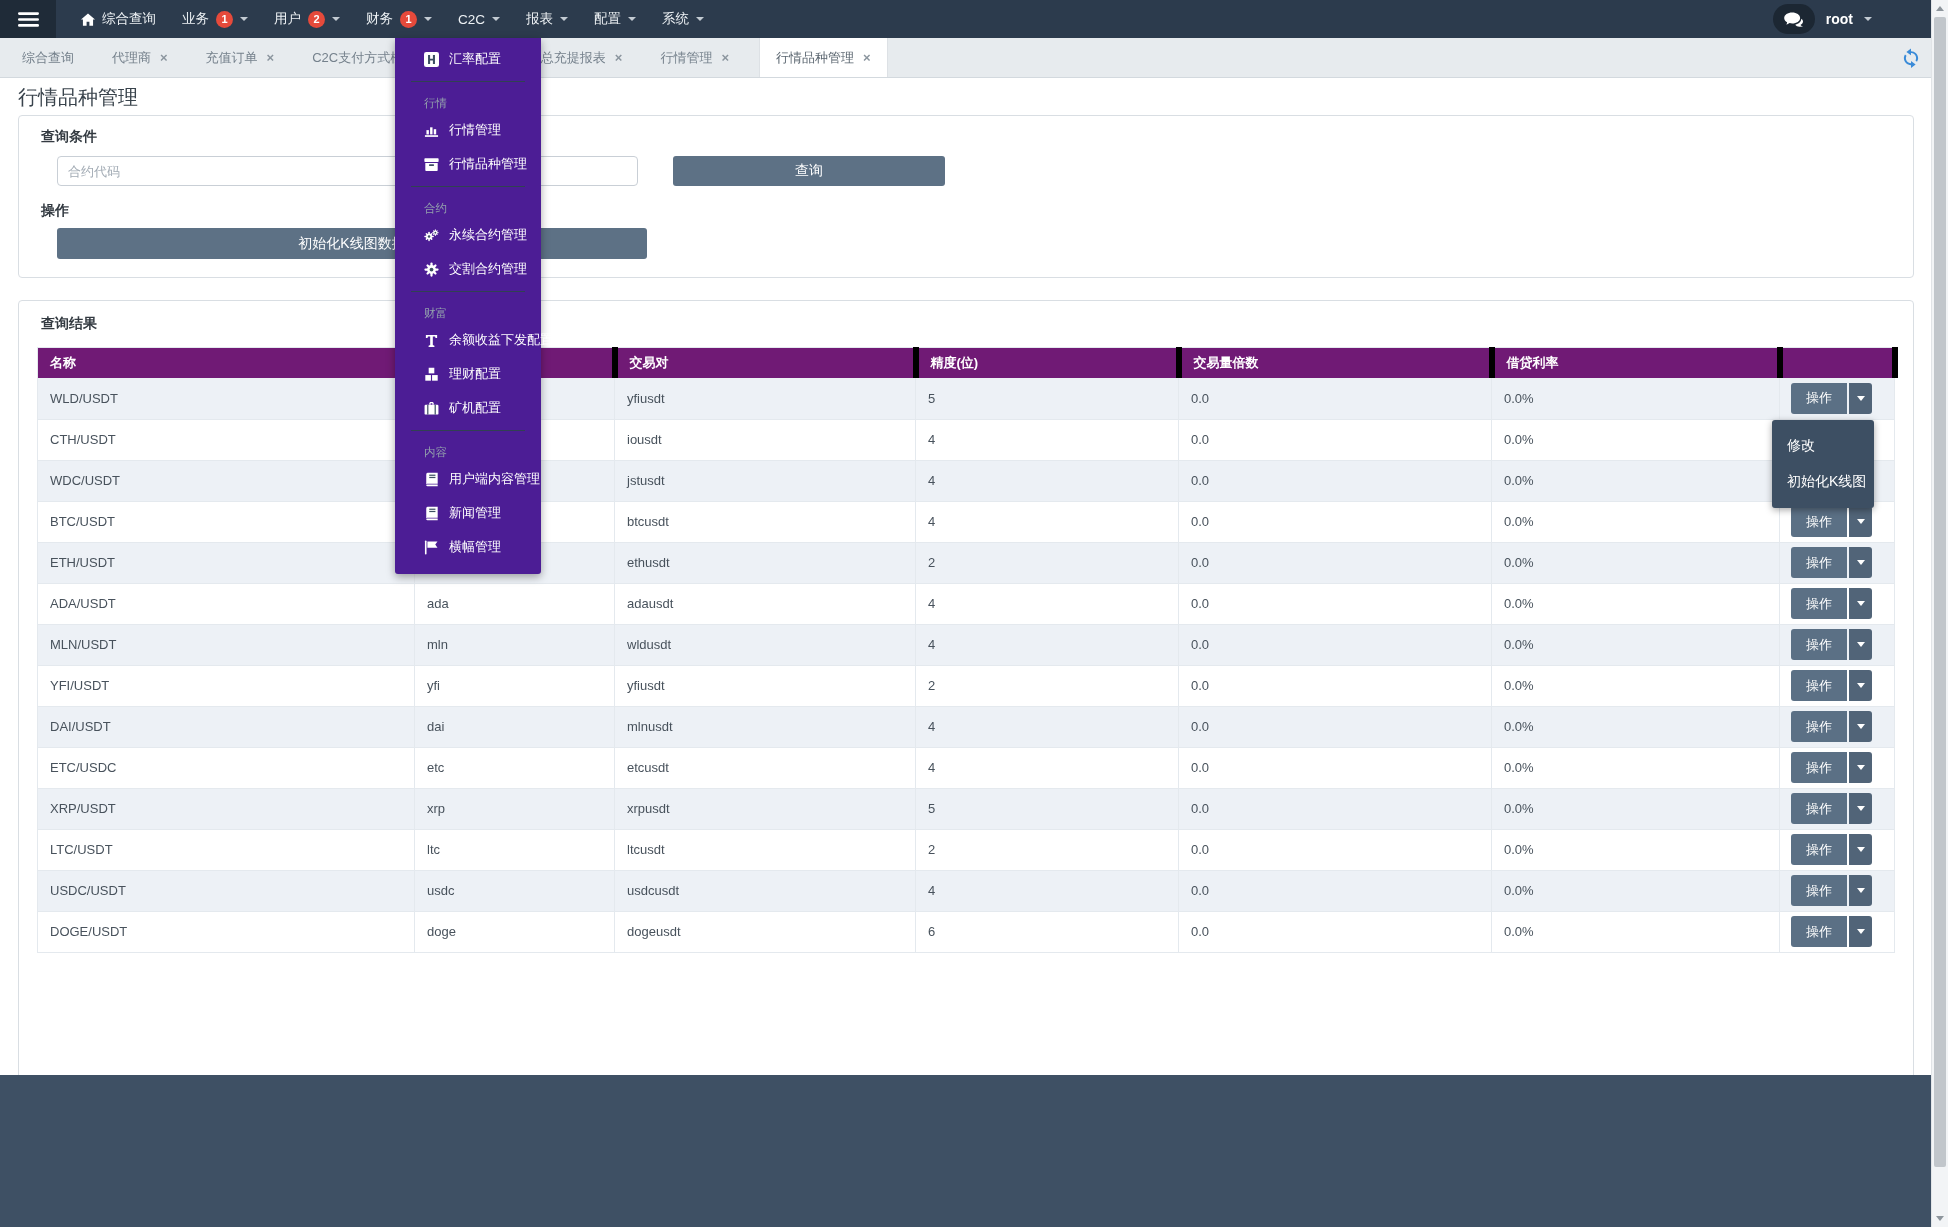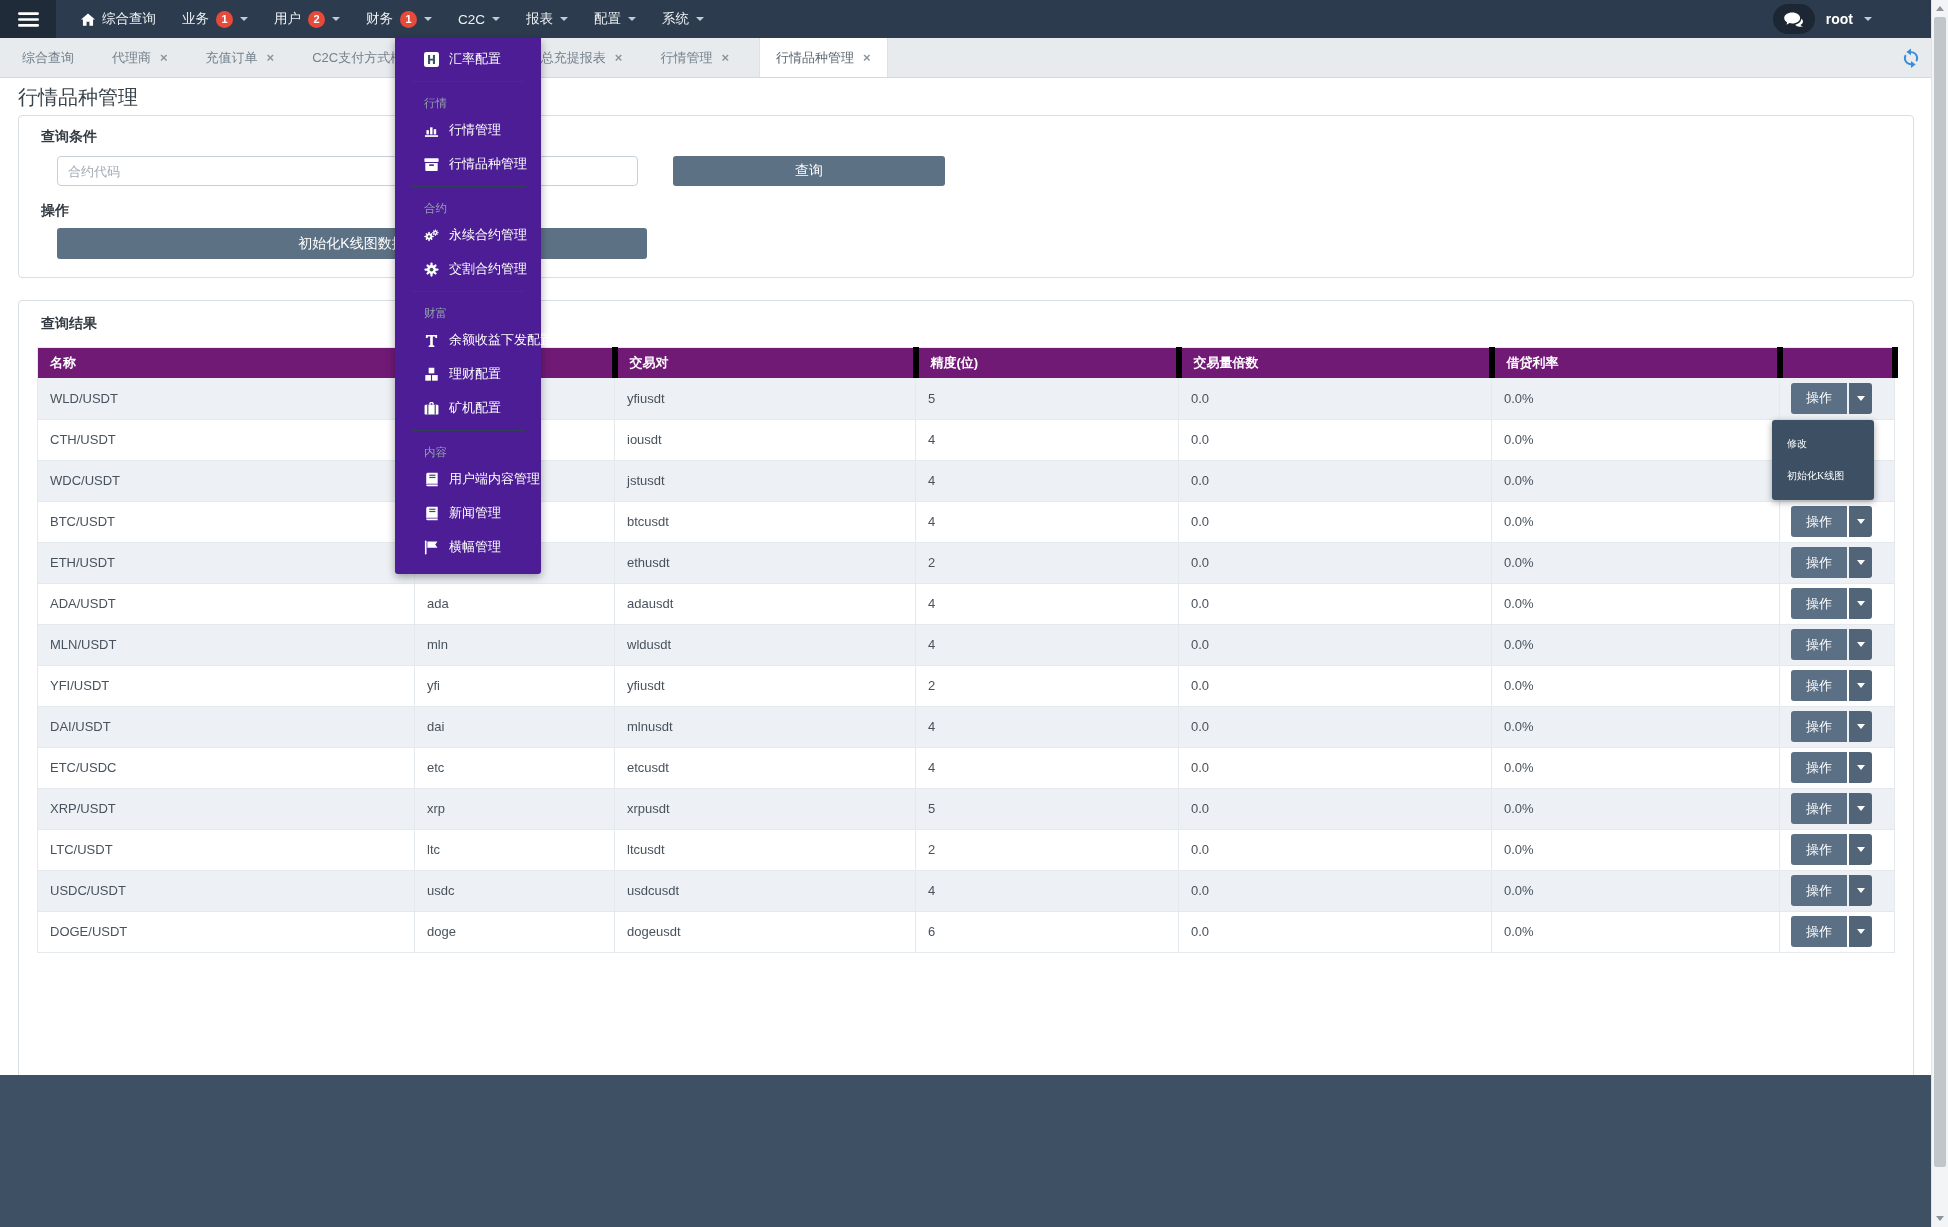--- a/index.html
+++ b/index.html
@@ -61,21 +61,21 @@
   
   .c2c-menu{position:absolute;left:395px;top:38px;width:146px;background:#4c1d95;border-radius:0 0 3px 3px;
             box-shadow:0 3px 9px rgba(0,0,0,.35);padding:4px 16px 10px;z-index:70;box-sizing:border-box;}
   .menu-item{display:flex;align-items:center;gap:10px;padding:8px 13px;color:#fff;font-size:13px;cursor:pointer;white-space:nowrap;}
   .menu-item .icon{width:15px;height:15px;display:inline-flex;color:#fff;flex:none;}
   .menu-header{padding:9px 13px 2px;color:#93a0ac;font-size:11.5px;}
   .menu-divider{border-top:1px solid #314152;margin:5px 0;}
   
   .row-menu{position:absolute;left:1772px;top:420px;width:102px;background:#3d4f63;border-radius:3px;
             box-shadow:0 2px 7px rgba(0,0,0,.35);padding:8px 0;z-index:65;box-sizing:border-box;}
-  .row-menu-item{padding:9px 15px;color:#fff;font-size:10px;cursor:pointer;white-space:nowrap;font-family:Liberation Serif, serif;}
+  .row-menu-item{padding:9px 15px;color:#fff;font-size:14px;cursor:pointer;white-space:nowrap;}
   
   .footer{position:absolute;left:0;top:1075px;width:1931px;height:152px;background:#3e5064;z-index:40;}
   .scrollbar{position:absolute;right:0;top:0;width:17px;height:1227px;background:#f2f4f6;border-left:1px solid #e1e4e7;z-index:100;box-sizing:border-box;}
   .sb-thumb{position:absolute;left:2px;top:17px;width:12px;height:1150px;background:#c1c6cb;border-radius:2px;}
   .sb-up{position:absolute;left:4px;top:6px;width:0;height:0;border-left:4px solid transparent;border-right:4px solid transparent;border-bottom:5px solid #8d959c;}
   .sb-down{position:absolute;left:4px;bottom:6px;width:0;height:0;border-left:4px solid transparent;border-right:4px solid transparent;border-top:5px solid #8d959c;}
 </style>
 </head>
 <body>
 

